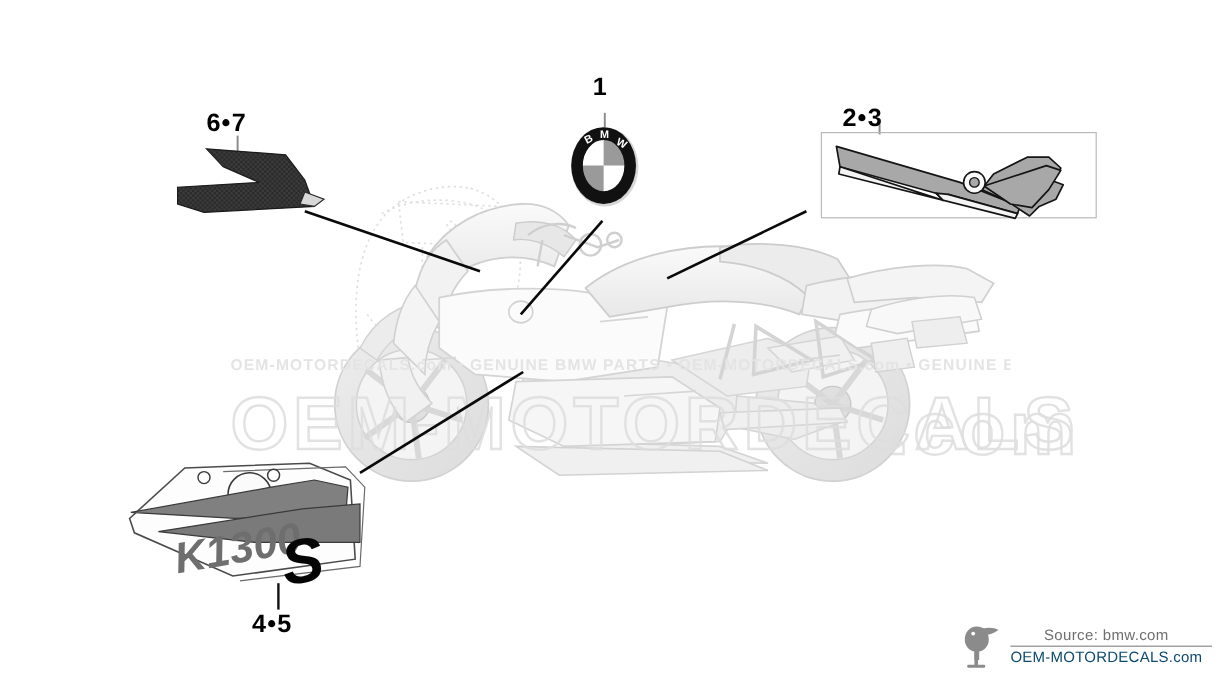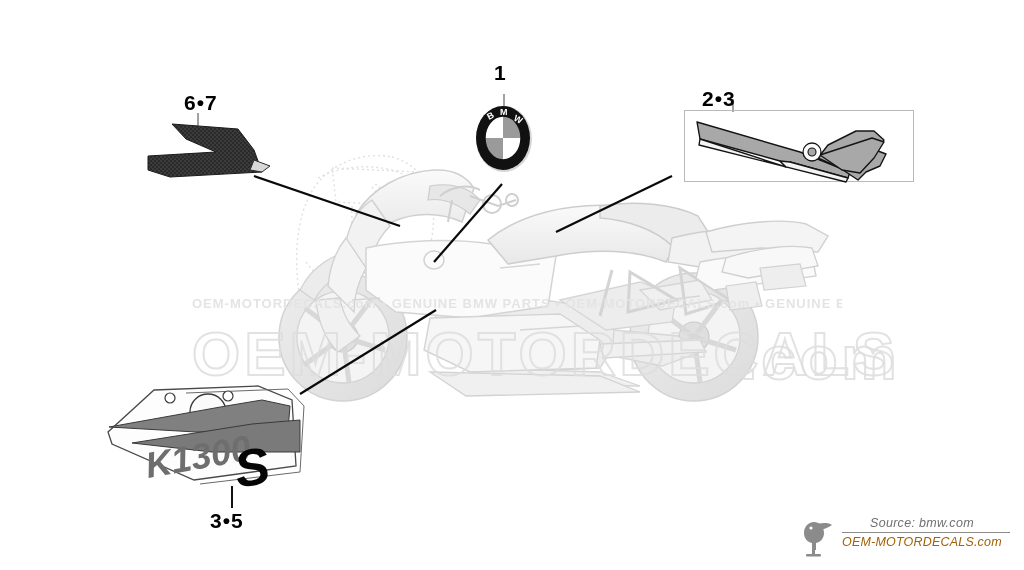--- a/index.html
+++ b/index.html
@@ -60,44 +60,43 @@
     -webkit-text-stroke: 0;
     color: #e4e4e4;
   }
 
   
   #source-block {
     position: absolute;
     right: 14px;
     bottom: 10px;
     display: flex;
-    align-items: flex-start;
+    align-items: center;
     gap: 7px;
-    font-style: italic;
   }
   #source-texts {
     display: flex;
     flex-direction: column;
     align-items: flex-start;
   }
   .src-line1 {
     font-size: 12.5px;
     color: #6f6f6f;
     padding-left: 28px;
     letter-spacing: .3px;
     margin-bottom: 2px;
   }
   .src-rule {
     width: 168px;
     height: 1px;
     background: #8b8b8b;
   }
   .src-line2 {
     font-size: 12.5px;
-    color: #a16207;
+    color: #0c4a6e;
     letter-spacing: .2px;
     margin-top: 2px;
   }
 
   svg { display: block; }
   .svg-layer {
     position: absolute;
     left: 0; top: 0;
     width: 1024px;
     height: 570px;
@@ -309,23 +308,23 @@
       <path d="M132 443 L252 424 L300 420 L300 452 L212 452 Z" fill="#7a7a7a" stroke="#3a3a3a" stroke-width="1"></path>
       <text x="148" y="478" font-family="'Liberation Sans',sans-serif" font-size="36" font-weight="700" font-style="italic" fill="#6e6e6e" transform="rotate(-10 148 478)">K1300</text>
       <text x="238" y="488" font-family="'Liberation Sans',sans-serif" font-size="52" font-weight="700" font-style="italic" fill="#050505" transform="rotate(-10 238 488)">S</text>
     </g>
   </svg>
 
   <div class="callout" style="left:494px; top:62px;">1</div>
 
   <div class="callout" style="left:702px; top:88px;">2•3</div>
 
-  <div class="callout" style="left:210px; top:510px;">3•5</div>
-
-  <div class="callout" style="left:172px; top:92px;margin-left:12px;">6•7</div>
+  <div class="callout" style="left:210px; top:510px;">4•5</div>
+
+  <div class="callout" style="left:172px; top:92px;">6•7</div>
 
   <div id="source-block">
     <svg width="34" height="44" viewBox="0 0 34 44">
       <g fill="#8b8b8b">
         <path d="M13 6 C7 6 3 11 3 17 C3 22 6 26 11 27 L11 34 L15 34 L15 27
                  C20 26 23 22 23 17 C23 11 19 6 13 6 Z"></path>
         <path d="M13 9 C18 7 27 6 31 9 C27 12 21 14 15 14 Z"></path>
         <circle cx="10" cy="12" r="1.6" fill="#ffffff"></circle>
         <rect x="11" y="27" width="3" height="12"></rect>
         <rect x="5" y="38" width="15" height="2.4" rx="1"></rect>

